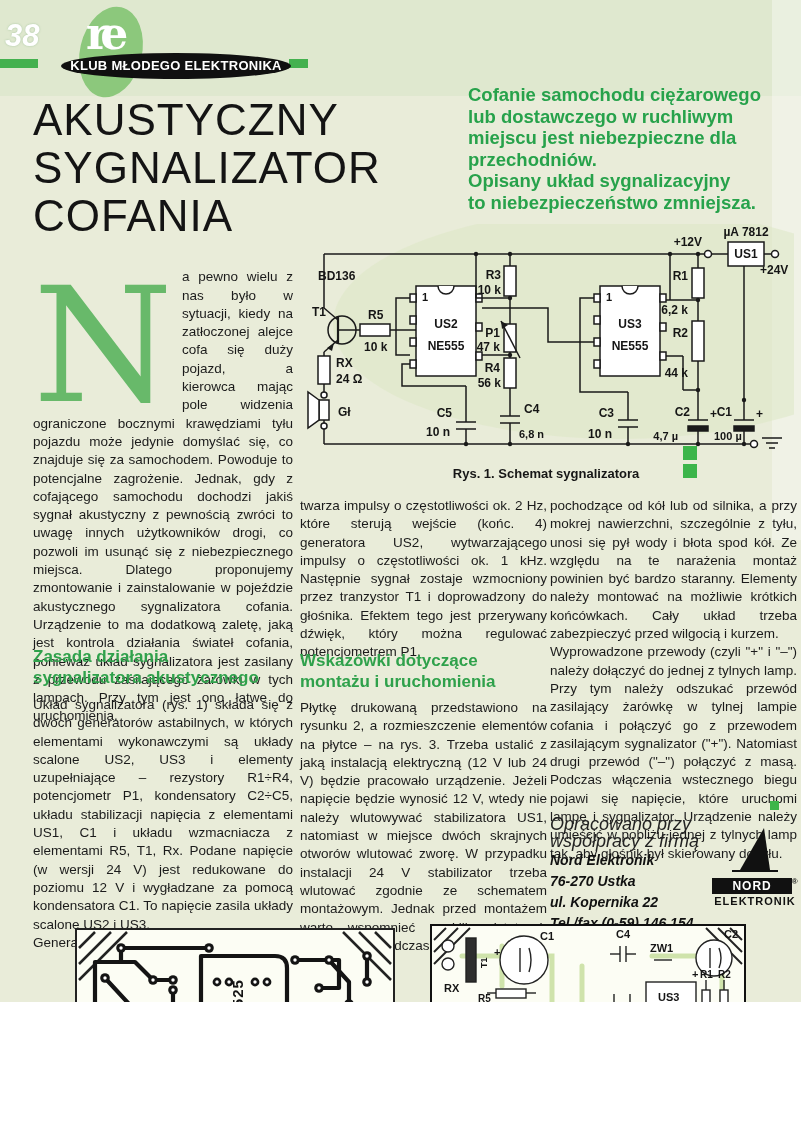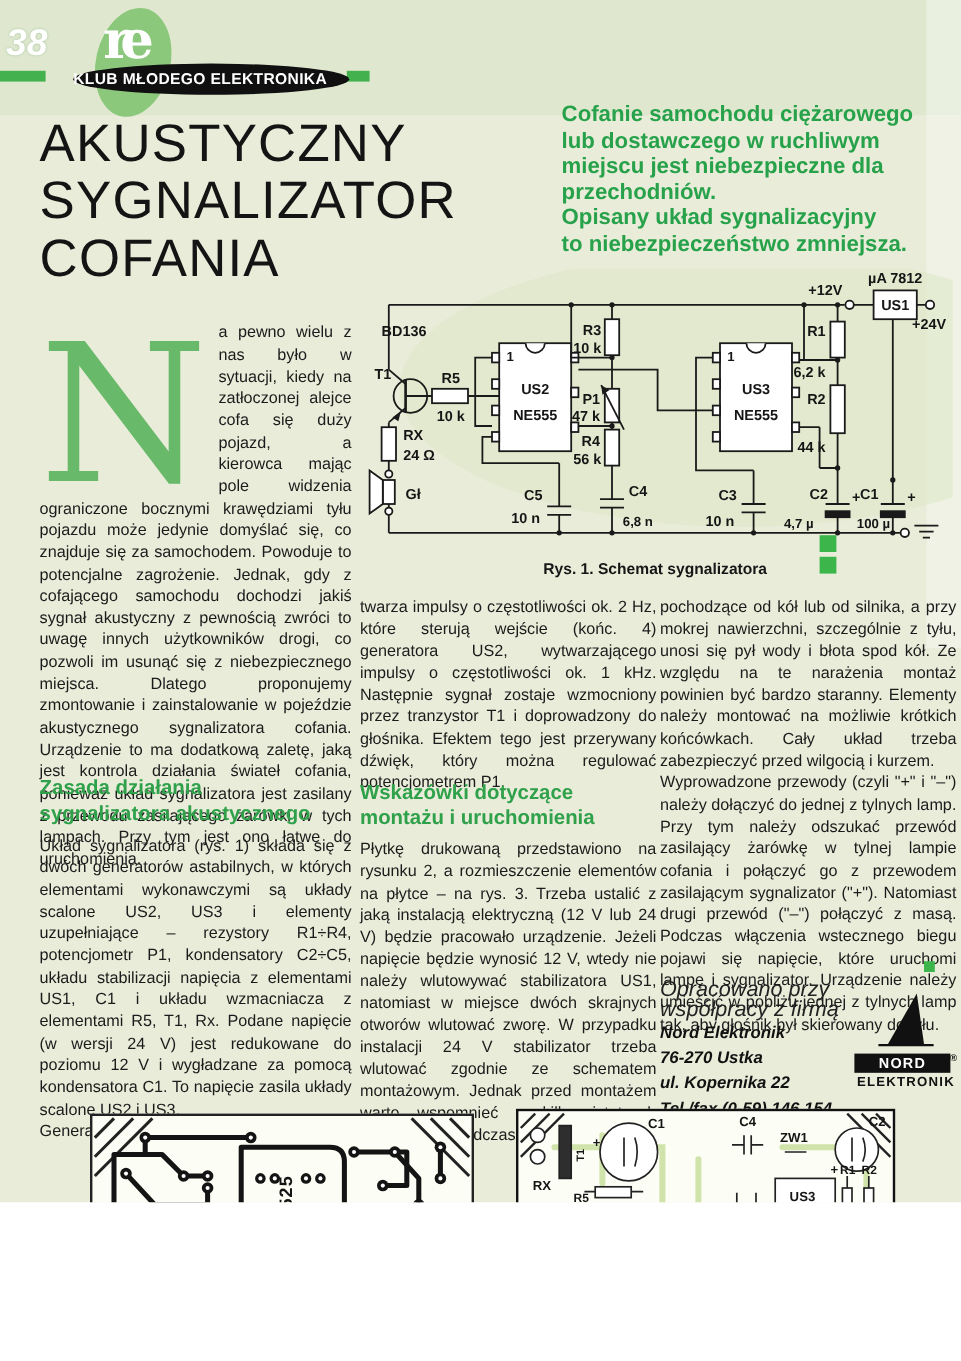--- a/index.html
+++ b/index.html
@@ -10,21 +10,21 @@
   .page-num{position:absolute;left:5px;top:18px;font-size:31px;font-weight:bold;font-style:italic;color:#fff;
             text-shadow:0 0 2px rgba(120,170,120,.6);}
   .bar{position:absolute;background:#44b14f;height:9px;top:59px;}
   .bar-left{left:0;width:38px;}
   .bar-right{left:289px;width:19px;}
   .logo-ellipse{position:absolute;left:80px;top:6px;width:62px;height:92px;background:#8cc87c;
                 border-radius:50%;transform:rotate(13deg);}
   .logo-re{position:absolute;left:86px;top:8px;font-family:"DejaVu Serif",serif;font-weight:bold;
            font-size:44px;color:#fff;letter-spacing:-9px;z-index:3;}
   .club-banner{position:absolute;left:61px;top:53px;width:230px;height:26px;background:#101010;
-               border-radius:50%;color:#fff;font-size:13px;font-weight:bold;
+               border-radius:50%;color:#fff;font-size:13px;font-weight:bold;text-align:center;
                line-height:26px;letter-spacing:.3px;z-index:2;white-space:nowrap;}
   .title{position:absolute;left:33px;top:96px;font-size:44px;line-height:48px;color:#141414;
          letter-spacing:1px;white-space:pre-line;font-weight:400;}
   .lead{position:absolute;left:468px;top:84px;width:330px;font-size:18.5px;line-height:21.5px;
         font-weight:bold;color:#27a24b;white-space:pre-line;}
   .fig1-panel{position:absolute;left:298px;top:224px;width:496px;height:240px;}
   .fig-caption{position:absolute;font-size:13px;font-weight:bold;color:#161616;text-align:center;}
   .cap1{left:298px;top:466px;width:496px;}
   .cap2{left:60px;top:1070px;width:346px;text-align:right;}
   .cap3{left:415px;top:1066px;width:340px;}

